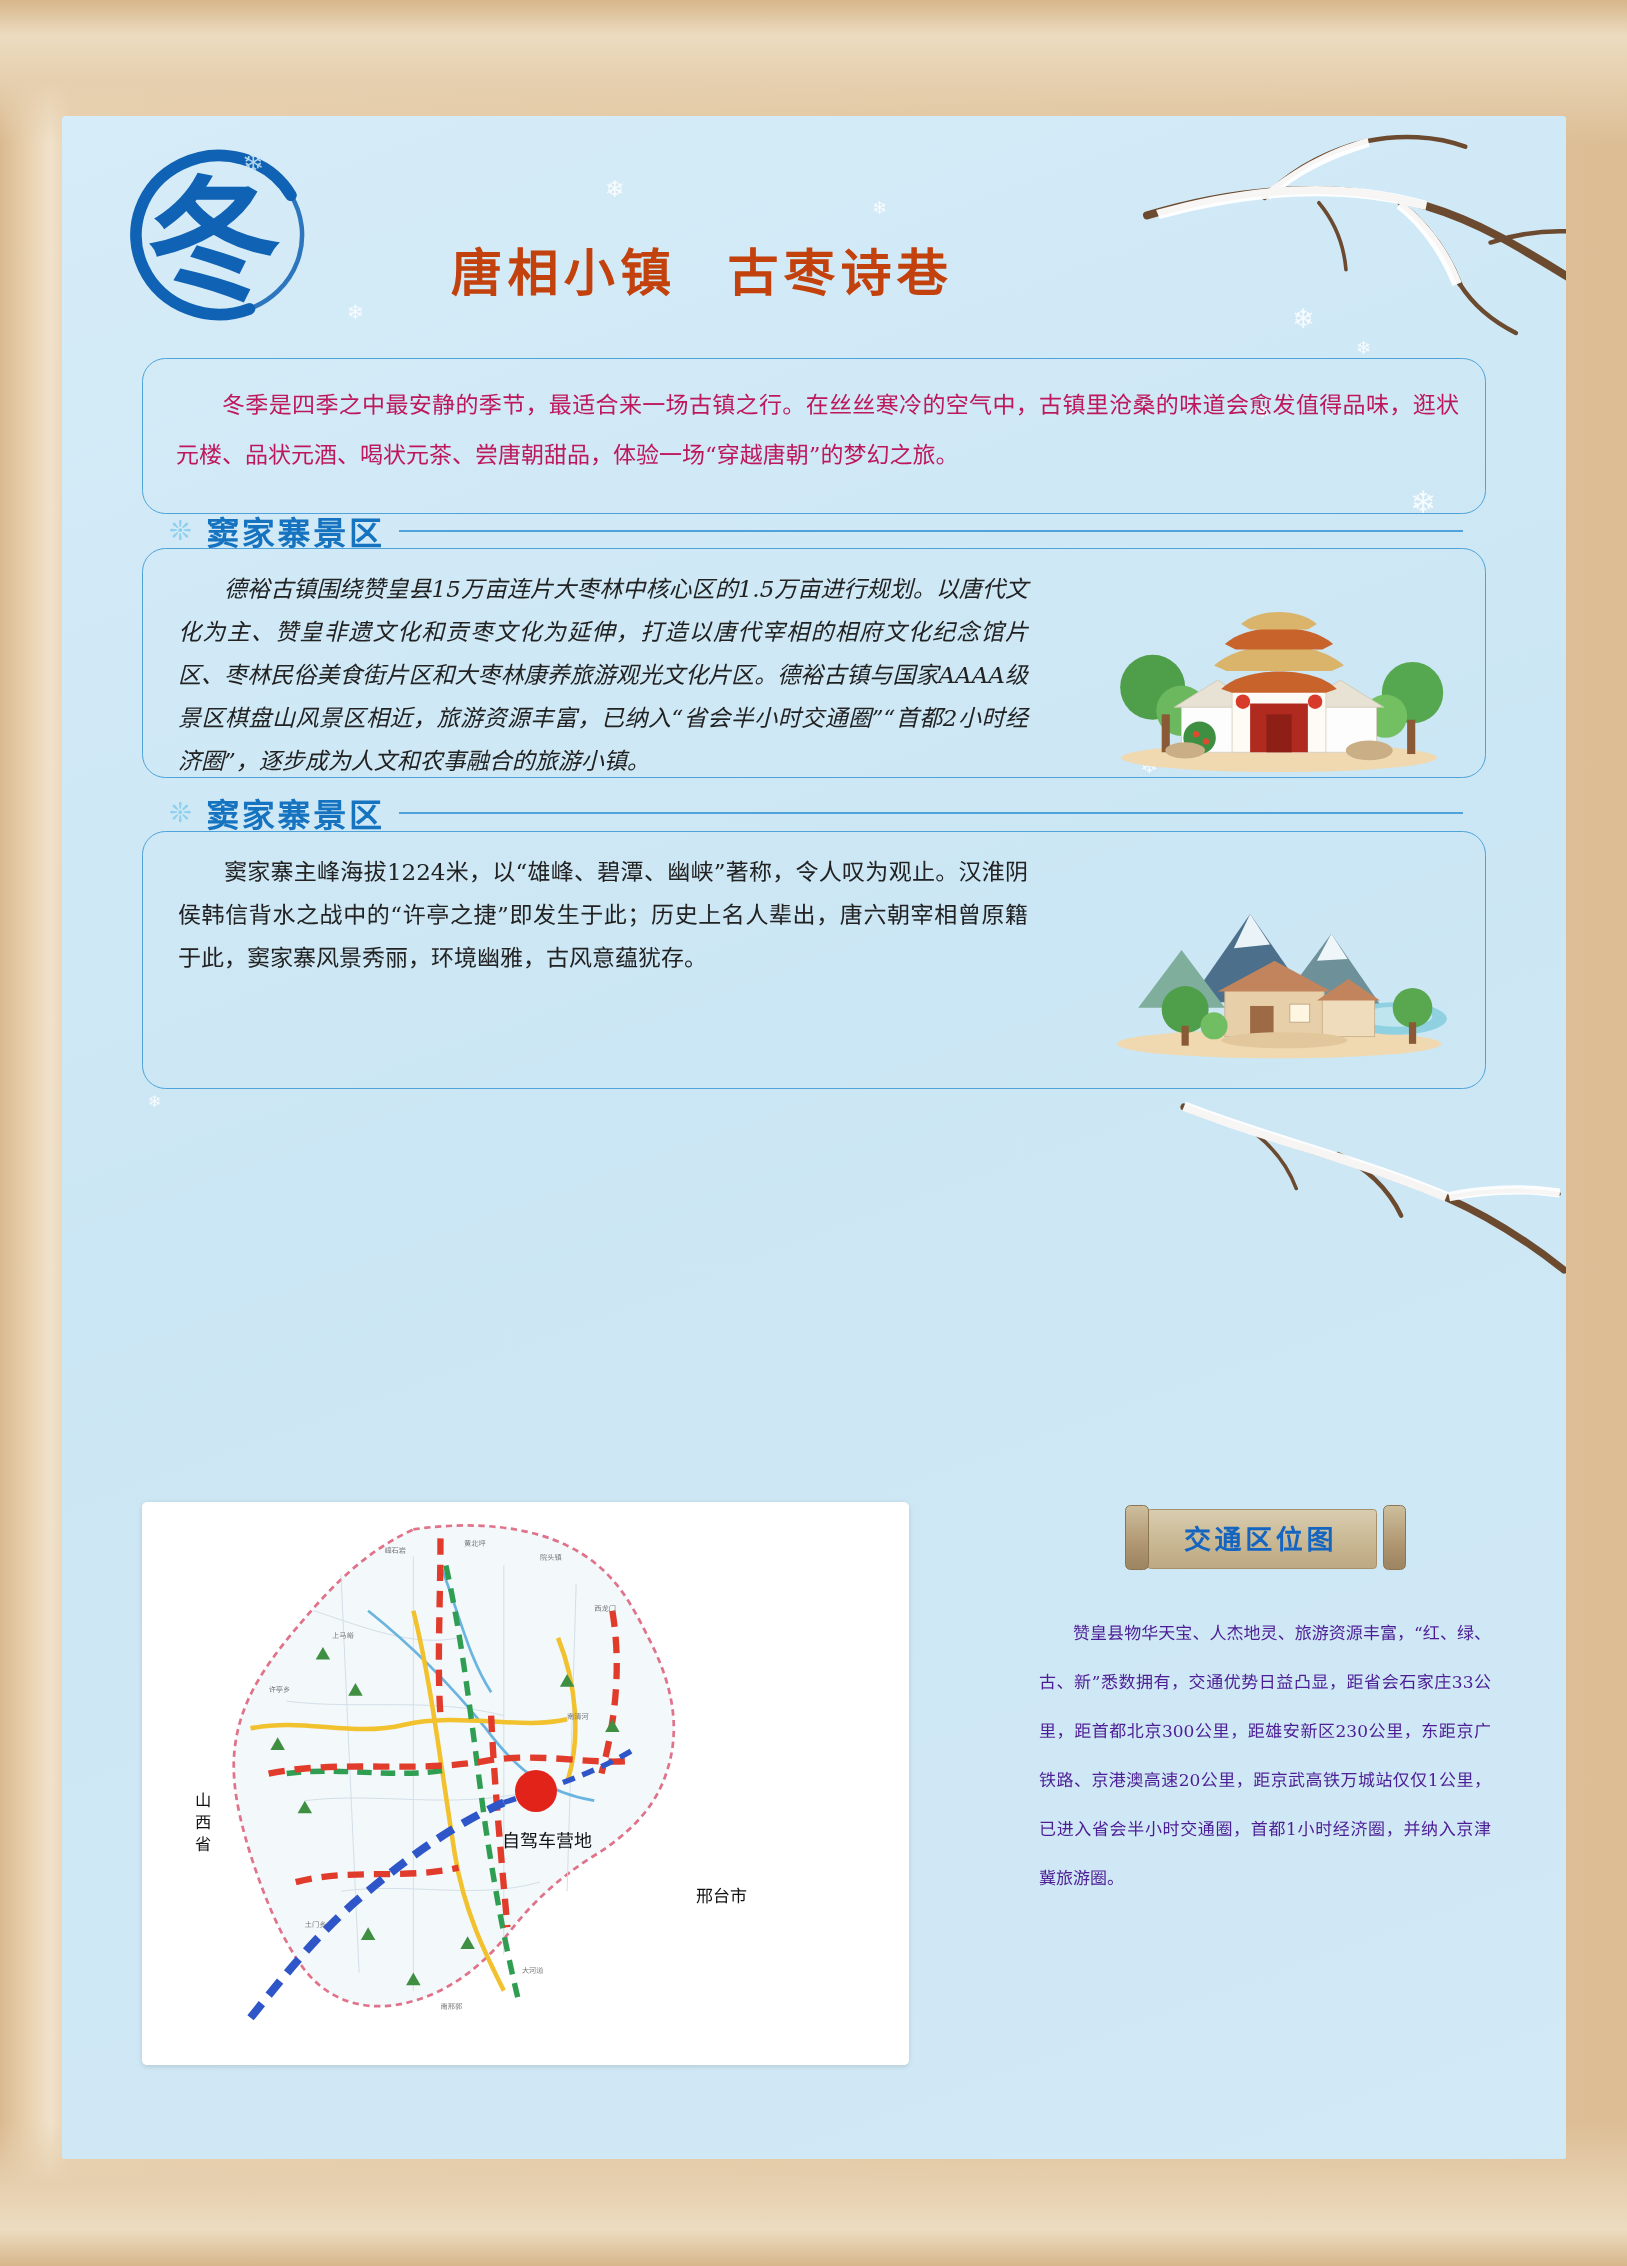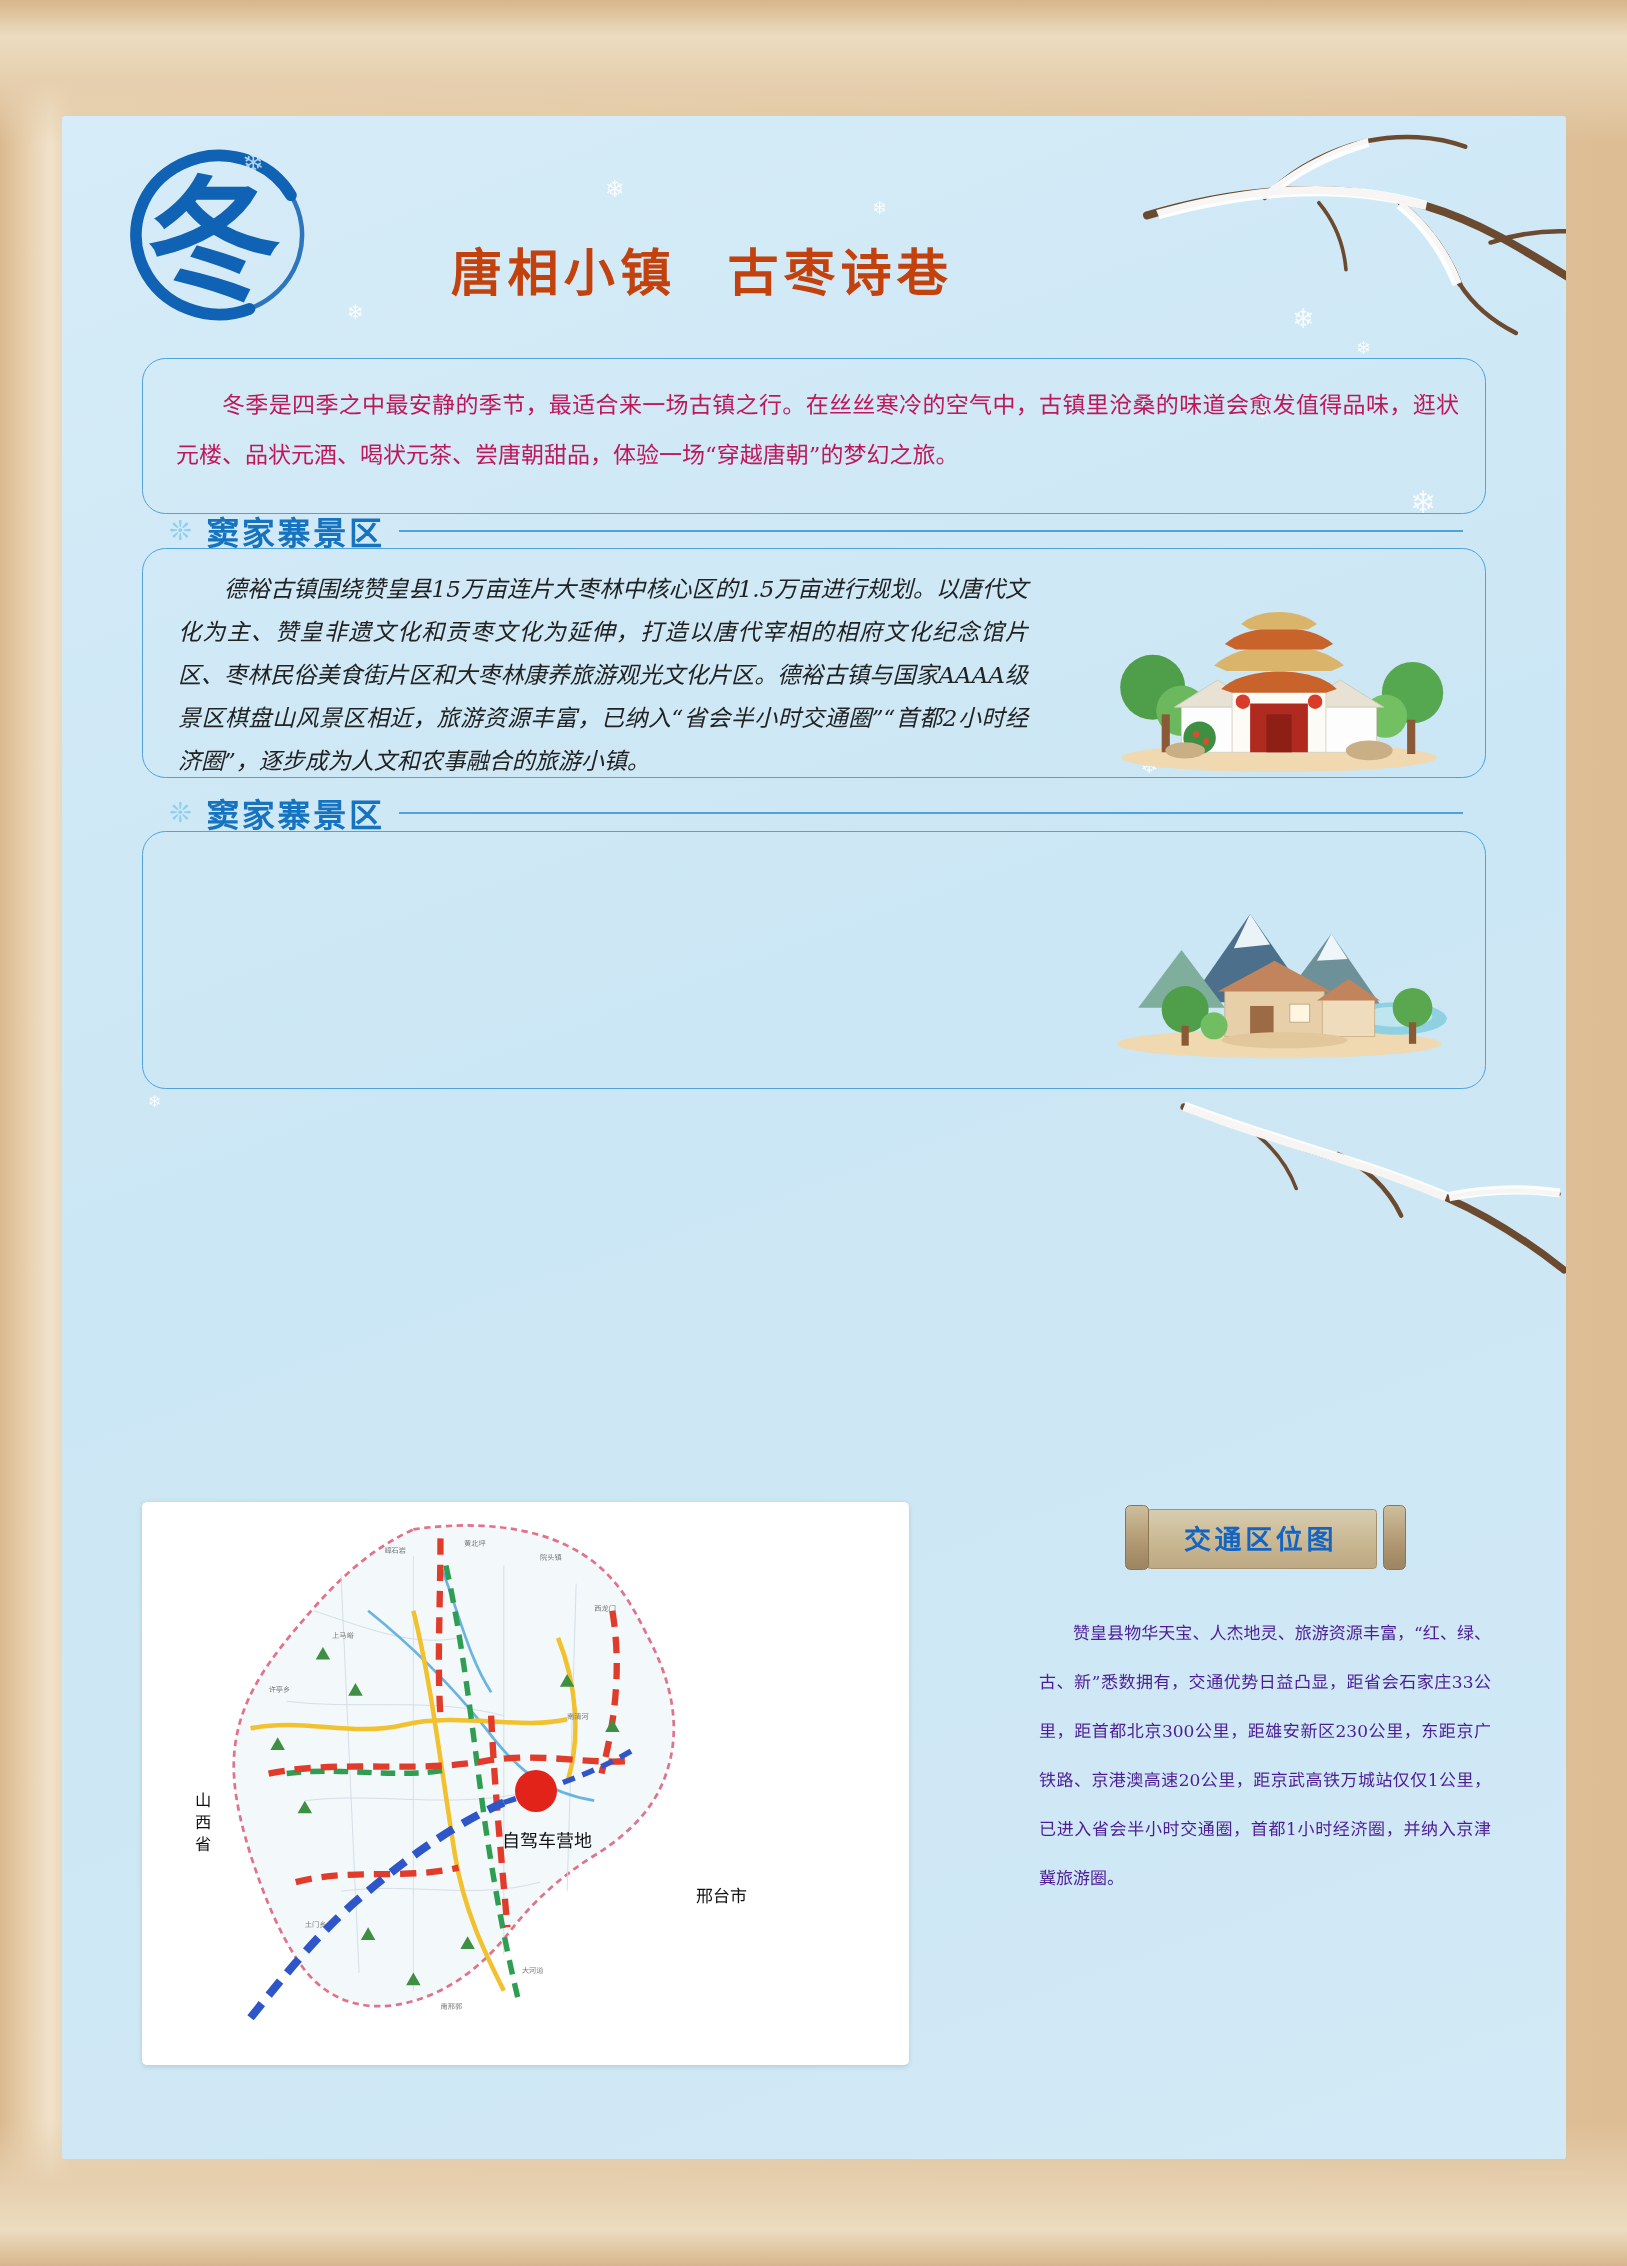--- a/index.html
+++ b/index.html
@@ -349,20 +349,21 @@
       <ellipse cx="96" cy="190" rx="22" ry="9" fill="#c9ae86"></ellipse>
     </svg>
 
     <div class="sec-head" style="left:107px;top:673px;width:1294px;">
       <span class="flake">❊</span>
       <span class="sec-title">窦家寨景区</span>
       <span class="sec-rule"></span>
     </div>
     <div class="rounded-box sec2-box"></div>
     <div class="sec-body sec2-body">
+      <p>窦家寨主峰海拔1224米，以“雄峰、碧潭、幽峡”著称，令人叹为观止。汉淮阴侯韩信背水之战中的“许亭之捷”即发生于此；历史上名人辈出，唐六朝宰相曾原籍于此，窦家寨风景秀丽，环境幽雅，古风意蕴犹存。</p>
     </div>
 
     <svg class="illus" style="left:1036px;top:751px;width:362px;height:194px;" viewBox="0 0 400 215">
       <ellipse cx="200" cy="196" rx="180" ry="16" fill="#f0d9b0"></ellipse>
       <path d="M100 150 L168 52 L236 150 Z" fill="#4c6f8c"></path>
       <path d="M168 52 L190 86 L150 90 Z" fill="#e9f3f8"></path>
       <path d="M200 152 L258 74 L312 152 Z" fill="#6d9099"></path>
       <path d="M258 74 L276 102 L242 104 Z" fill="#eef6f9"></path>
       <path d="M44 156 L92 92 L140 156 Z" fill="#7fae9d"></path>
       <ellipse cx="330" cy="168" rx="56" ry="18" fill="#8fd1e0"></ellipse>

